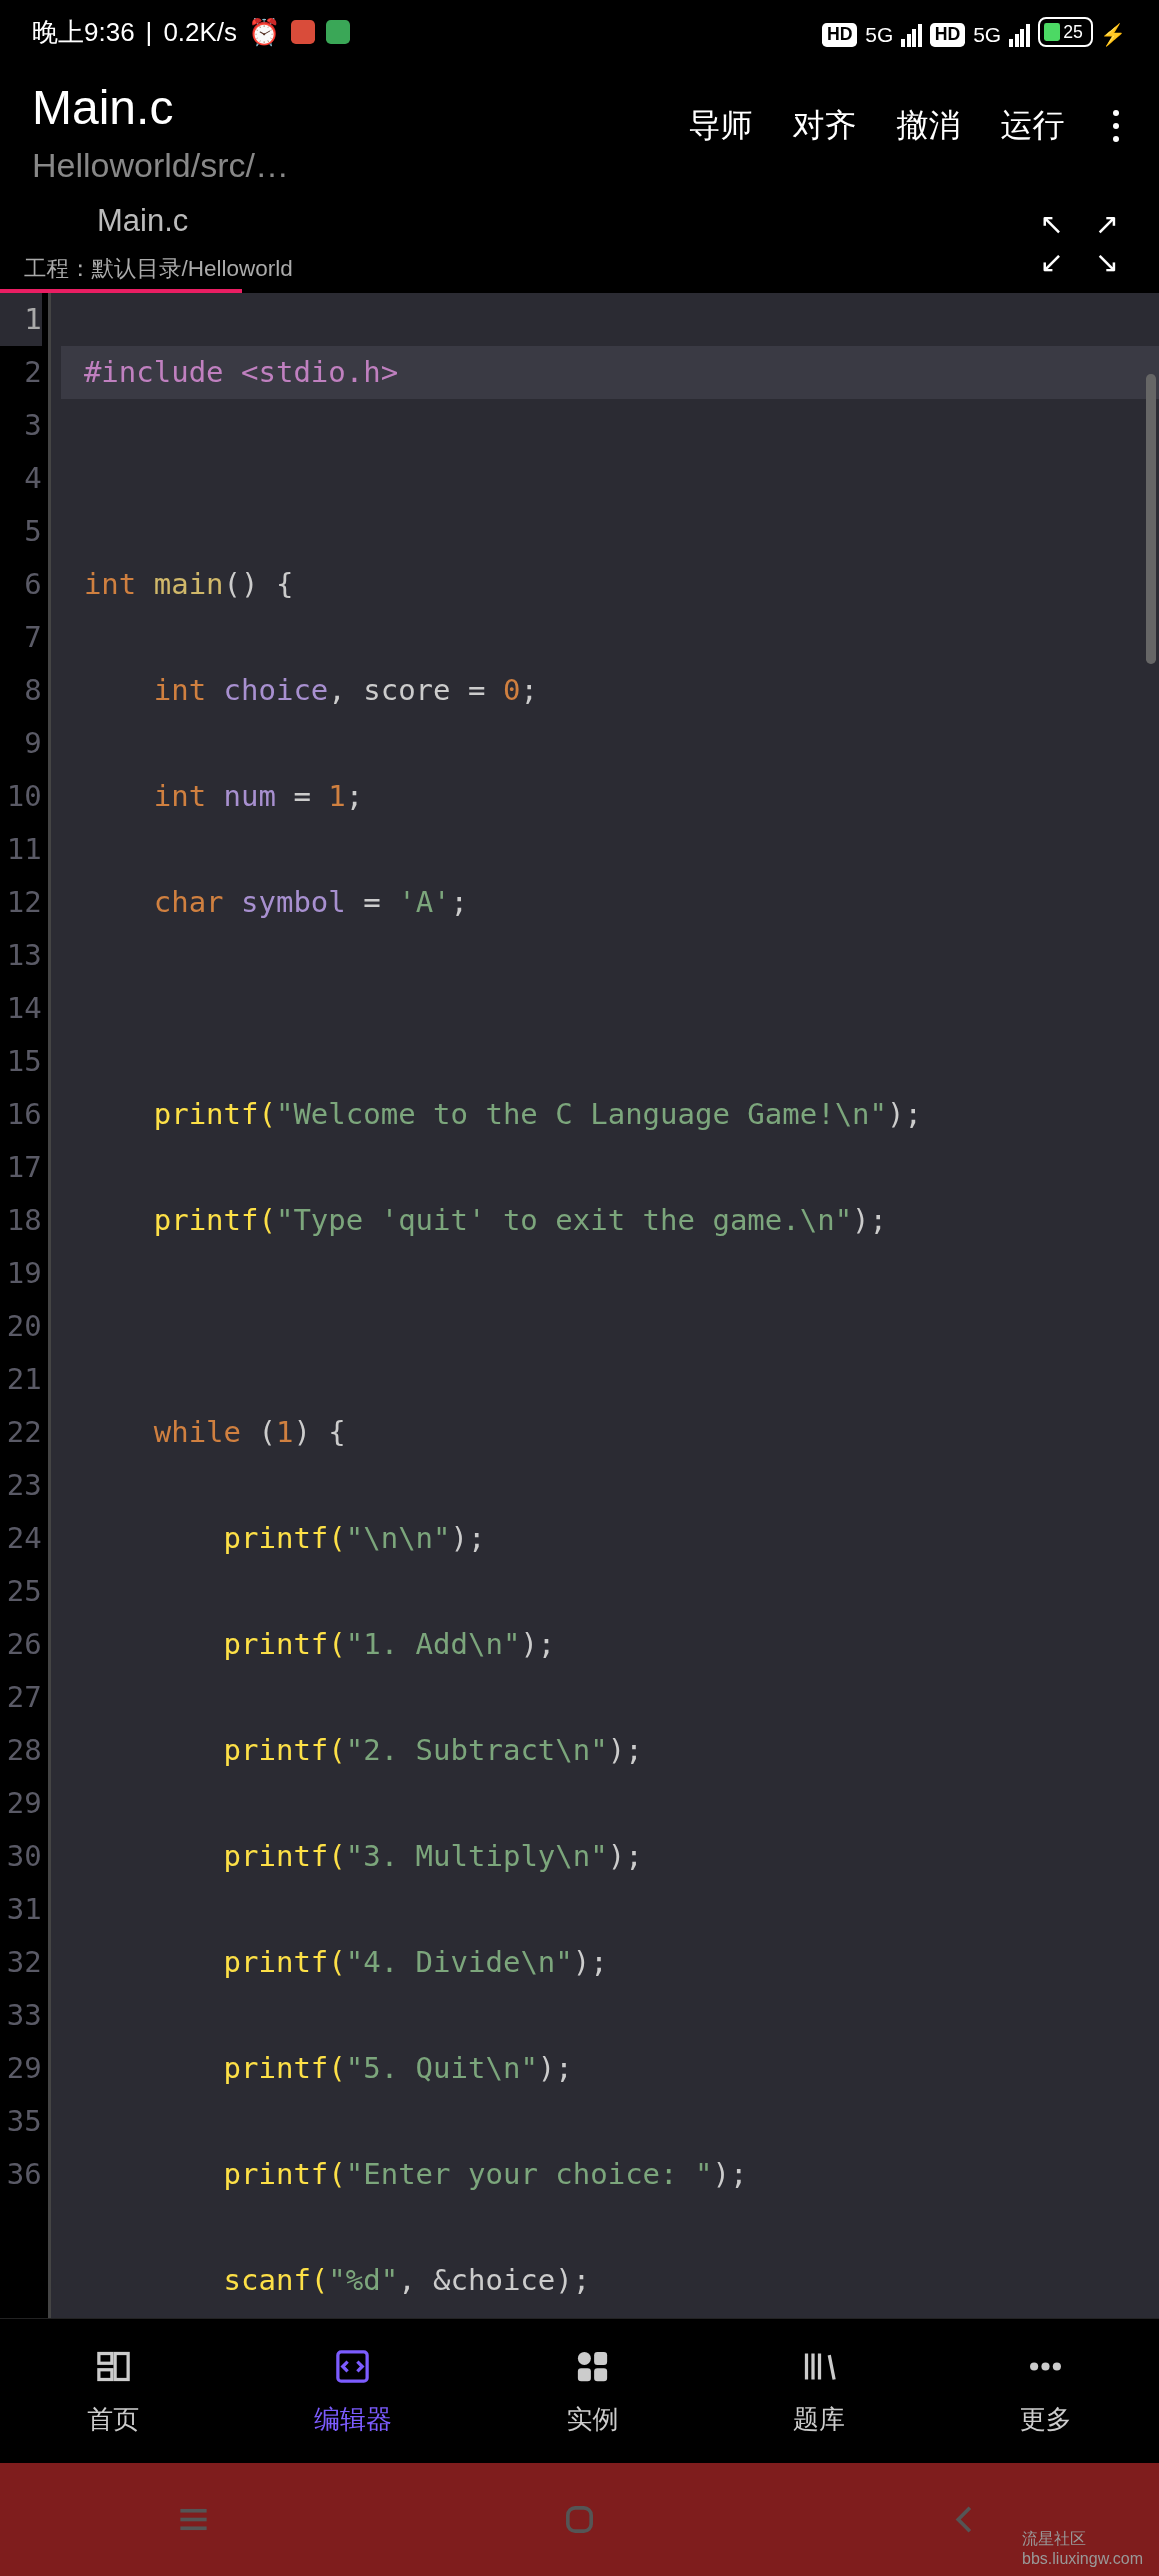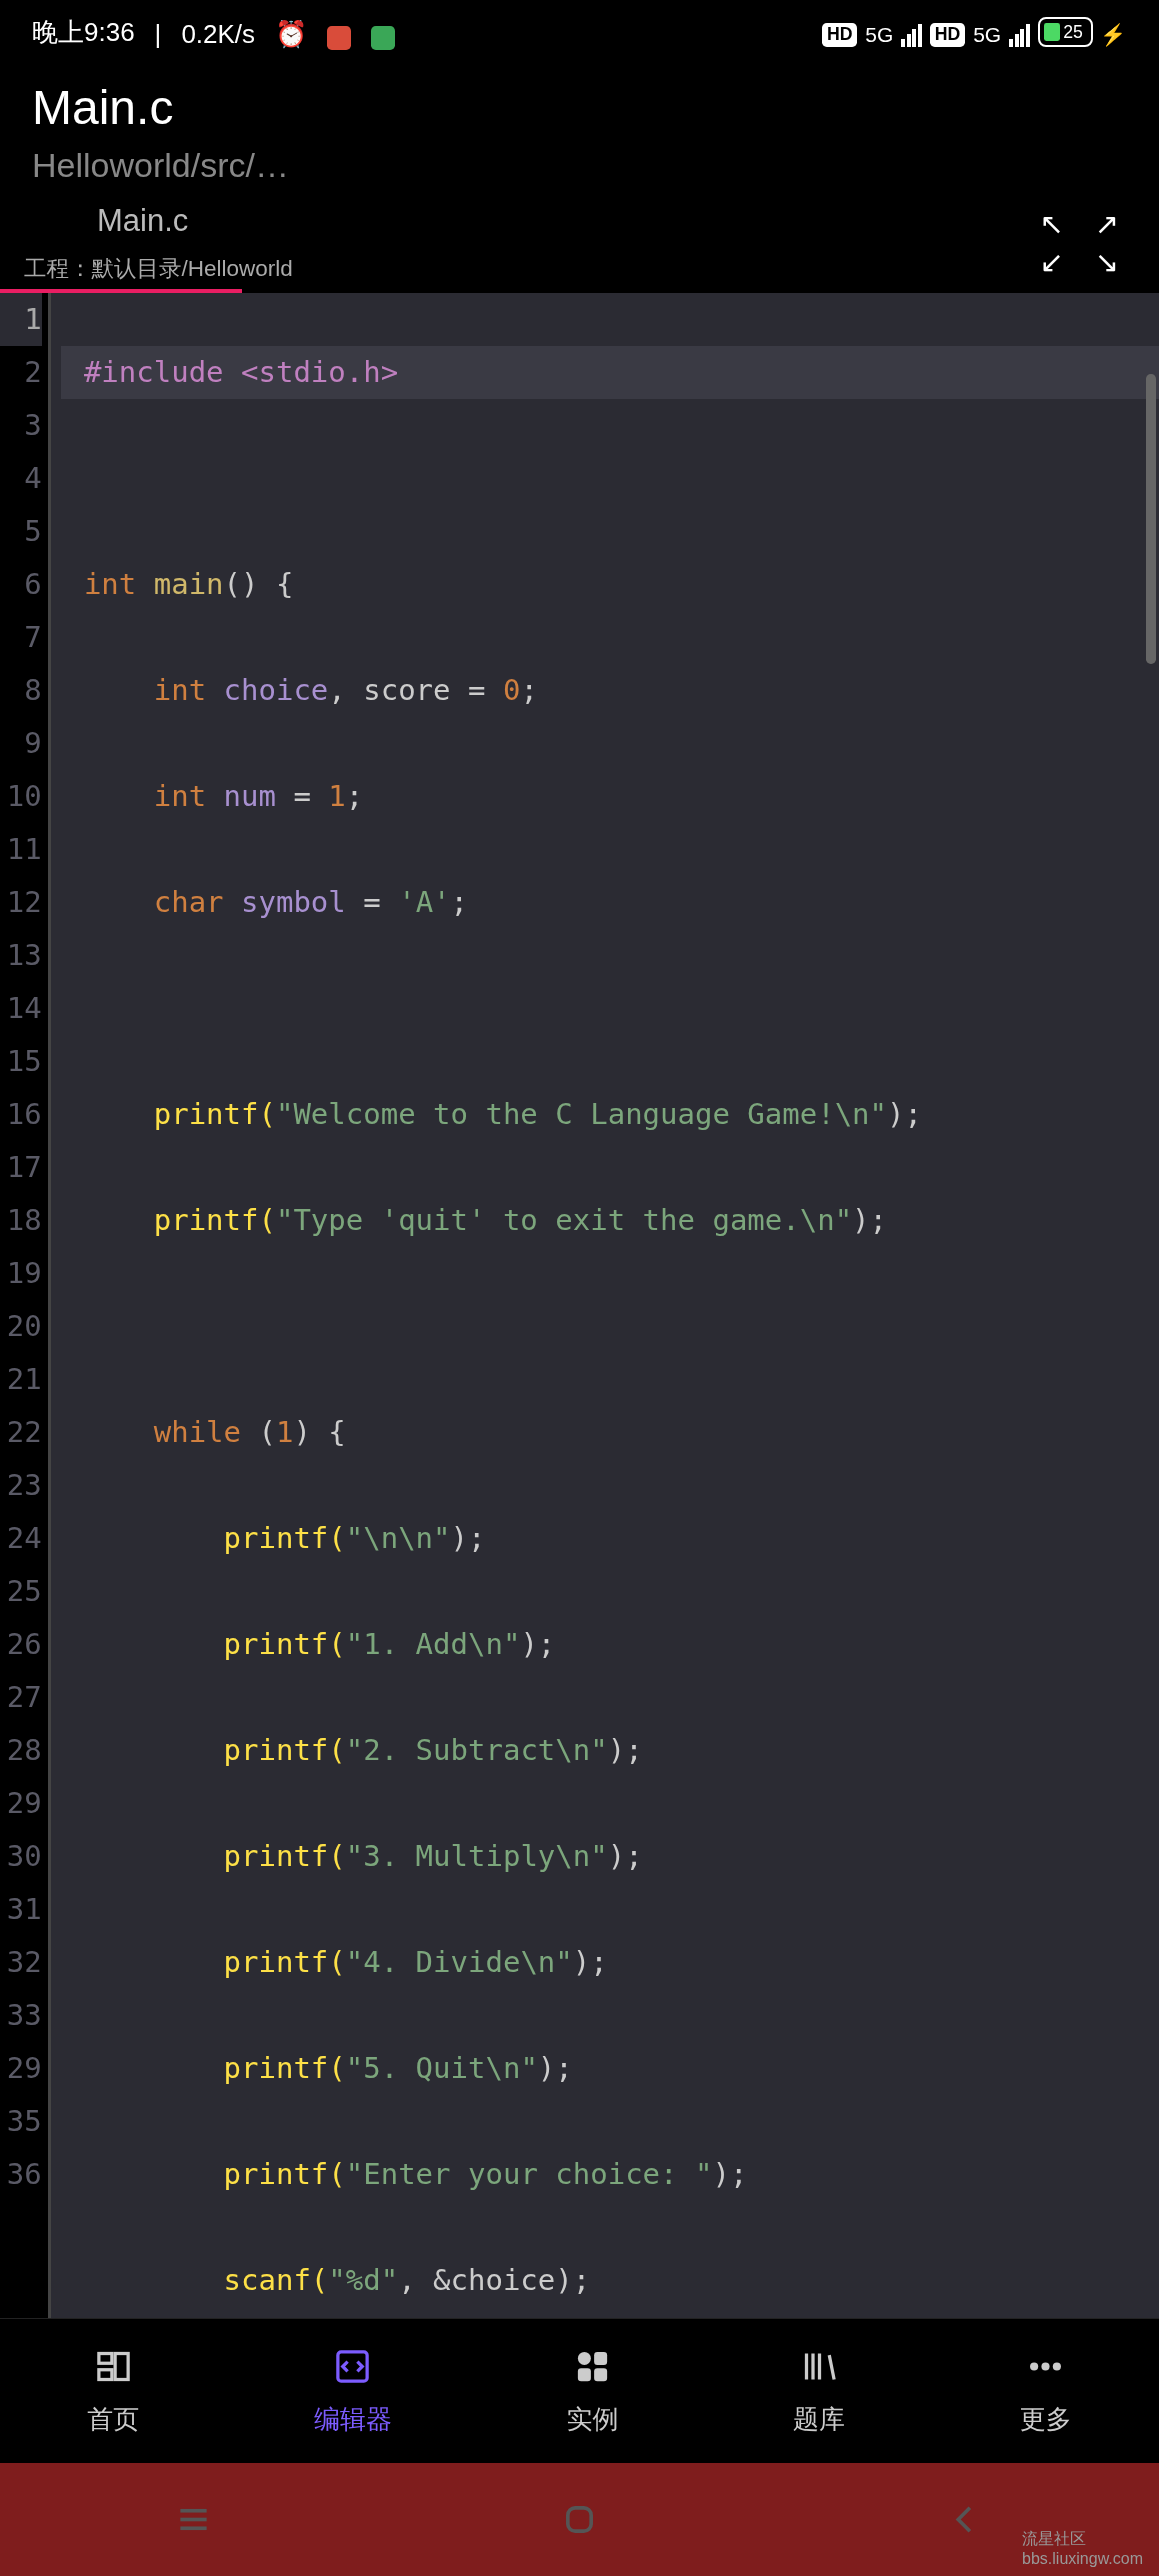--- a/index.html
+++ b/index.html
@@ -14,21 +14,21 @@
 }
 .status-bar {
   height: 64px;
   display: flex;
   align-items: center;
   justify-content: space-between;
   padding: 0 32px;
   font-size: 26px;
   color: #fff;
 }
-.status-left { display: flex; align-items: flex-end; gap: 20px; }
+.status-left { display: flex; align-items: center; gap: 11px; }
 .status-icon-red { width: 24px; height: 24px; background: #d94c3a; border-radius: 4.8px; }
 .status-icon-green { width: 24px; height: 24px; background: #3aa757; border-radius: 4.8px; }
 .status-right { display: flex; align-items: flex-end; gap: 8px; font-size: 21px; }
 .hd-badge { background: #fff; color: #000; border-radius: 4.8px; padding: 1.6px 4.8px; font-size: 17.7px; font-weight: bold; }
 .signal-bars { display: inline-flex; align-items: flex-end; gap: 1.6px; }
 .signal-bars span { width: 4px; background: #fff; }
 .signal-bars span:nth-child(1){height:8px}.signal-bars span:nth-child(2){height:13px}.signal-bars span:nth-child(3){height:17.7px}.signal-bars span:nth-child(4){height:22.5px}
 .battery { border: 2.4px solid #fff; border-radius: 8px; padding: 2.4px 8px 2.4px 4px; display: flex; align-items: center; position: relative; }
 .battery-fill { width: 16px; height: 17.7px; background: #4cd964; border-radius: 2.4px; margin-right: 3.2px; }
 .battery-text { font-size: 17.7px; }
@@ -195,20 +195,31 @@
       <span class="battery-text">25</span>
     </span>
     <span>⚡</span>
   </div>
 </div>
 
 <div class="header">
   <div class="header-left">
     <div class="file-title">Main.c</div>
     <div class="file-path">Helloworld/src/…</div>
+  </div>
+  <div class="header-actions">
+    <span class="header-action">导师</span>
+    <span class="header-action">对齐</span>
+    <span class="header-action">撤消</span>
+    <span class="header-action">运行</span>
+    <span class="more-dots">
+        <span></span>
+        <span></span>
+        <span></span>
+      </span>
   </div>
 </div>
 
 <div class="tab-bar">
   <div class="tab-section">
     <div class="tab">Main.c</div>
     <div class="project-line">工程：默认目录/Helloworld</div>
     <div class="tab-underline"></div>
   </div>
   <div class="expand-icon">

